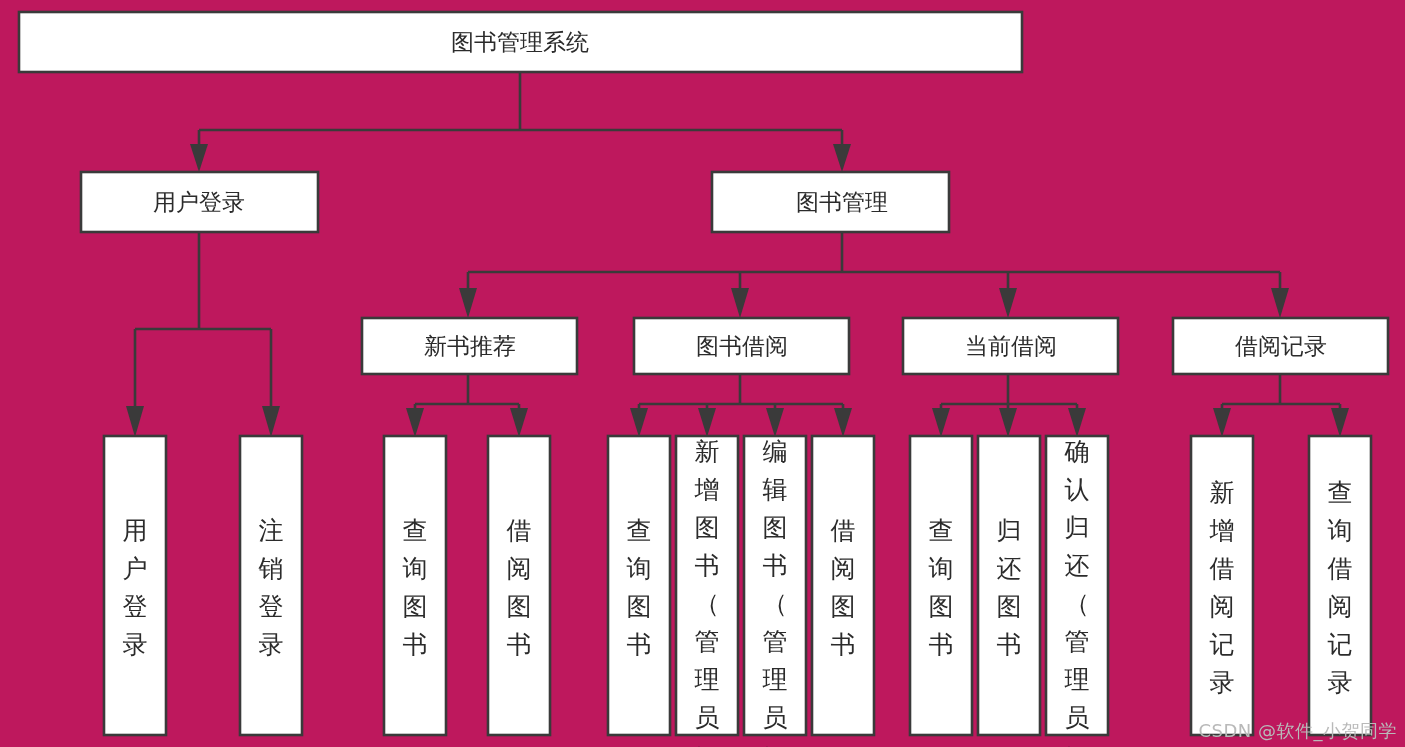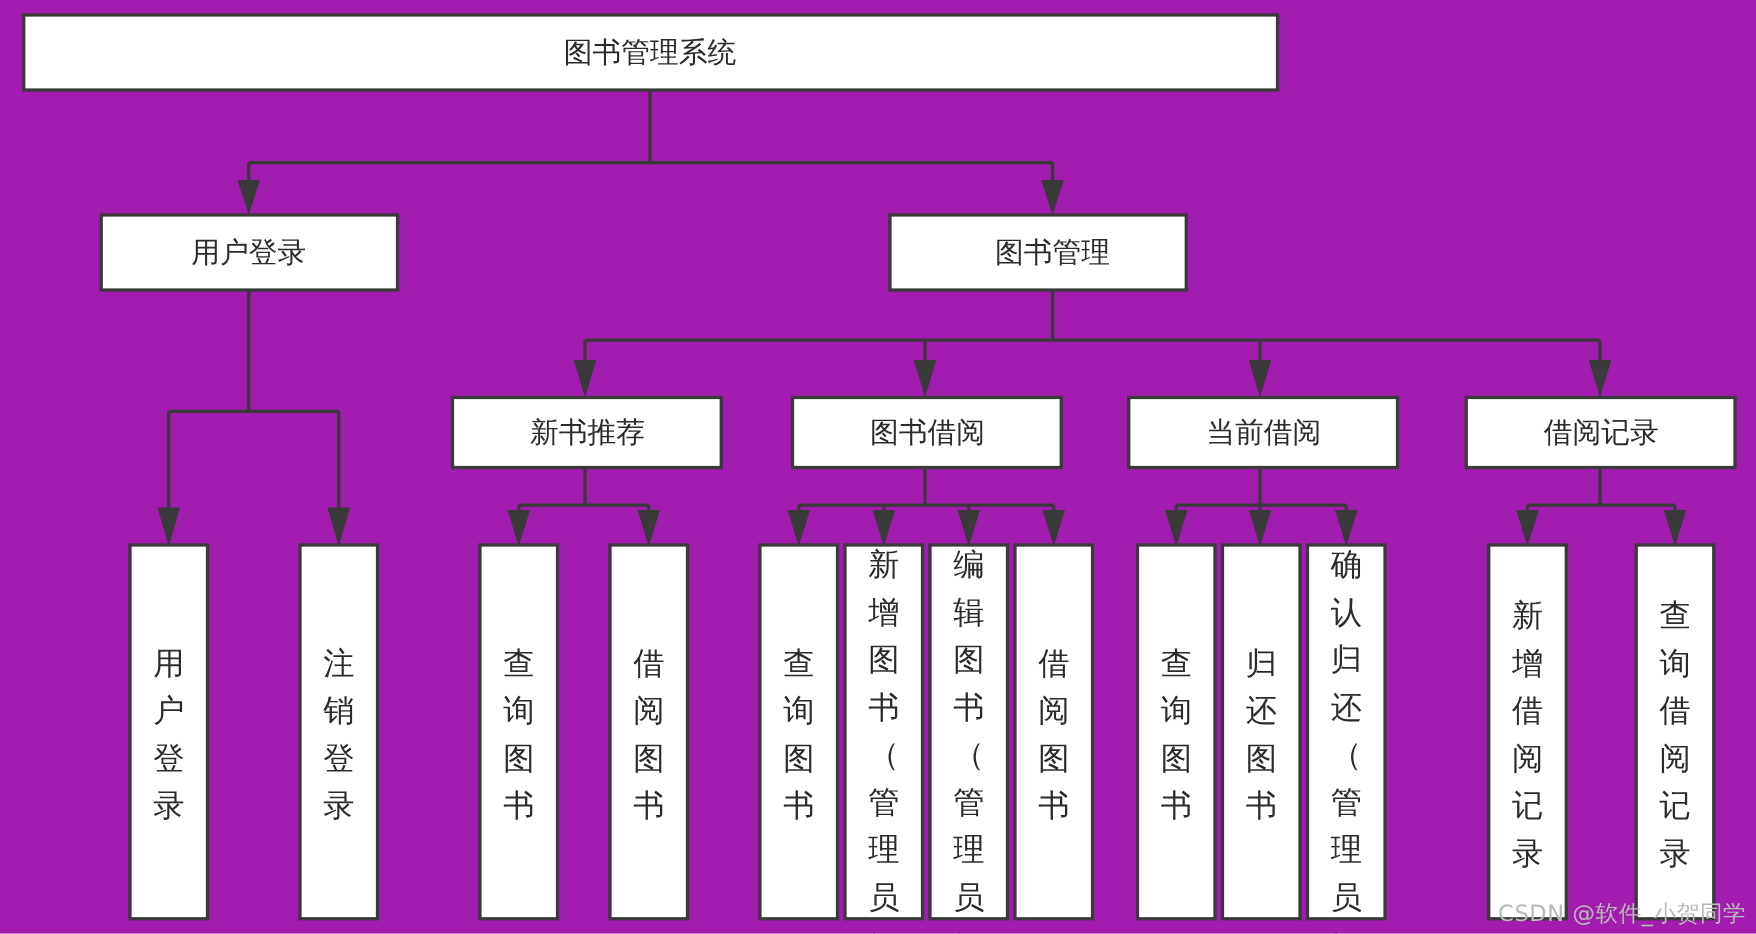--- a/index.html
+++ b/index.html
@@ -7,21 +7,21 @@
     padding: 0;
     background: #ffffff;
   }
   body {
     font-family: "DejaVu Sans", "Liberation Sans", sans-serif;
   }
   #diagram-root {
     position: relative;
     width: 1405px;
     height: 747px;
-    background: #a21caf;
+    background: #be185d;
     overflow: hidden;
   }
   svg#flow-svg {
     position: absolute;
     left: 0;
     top: 0;
     width: 1405px;
     height: 747px;
     display: block;
   }

